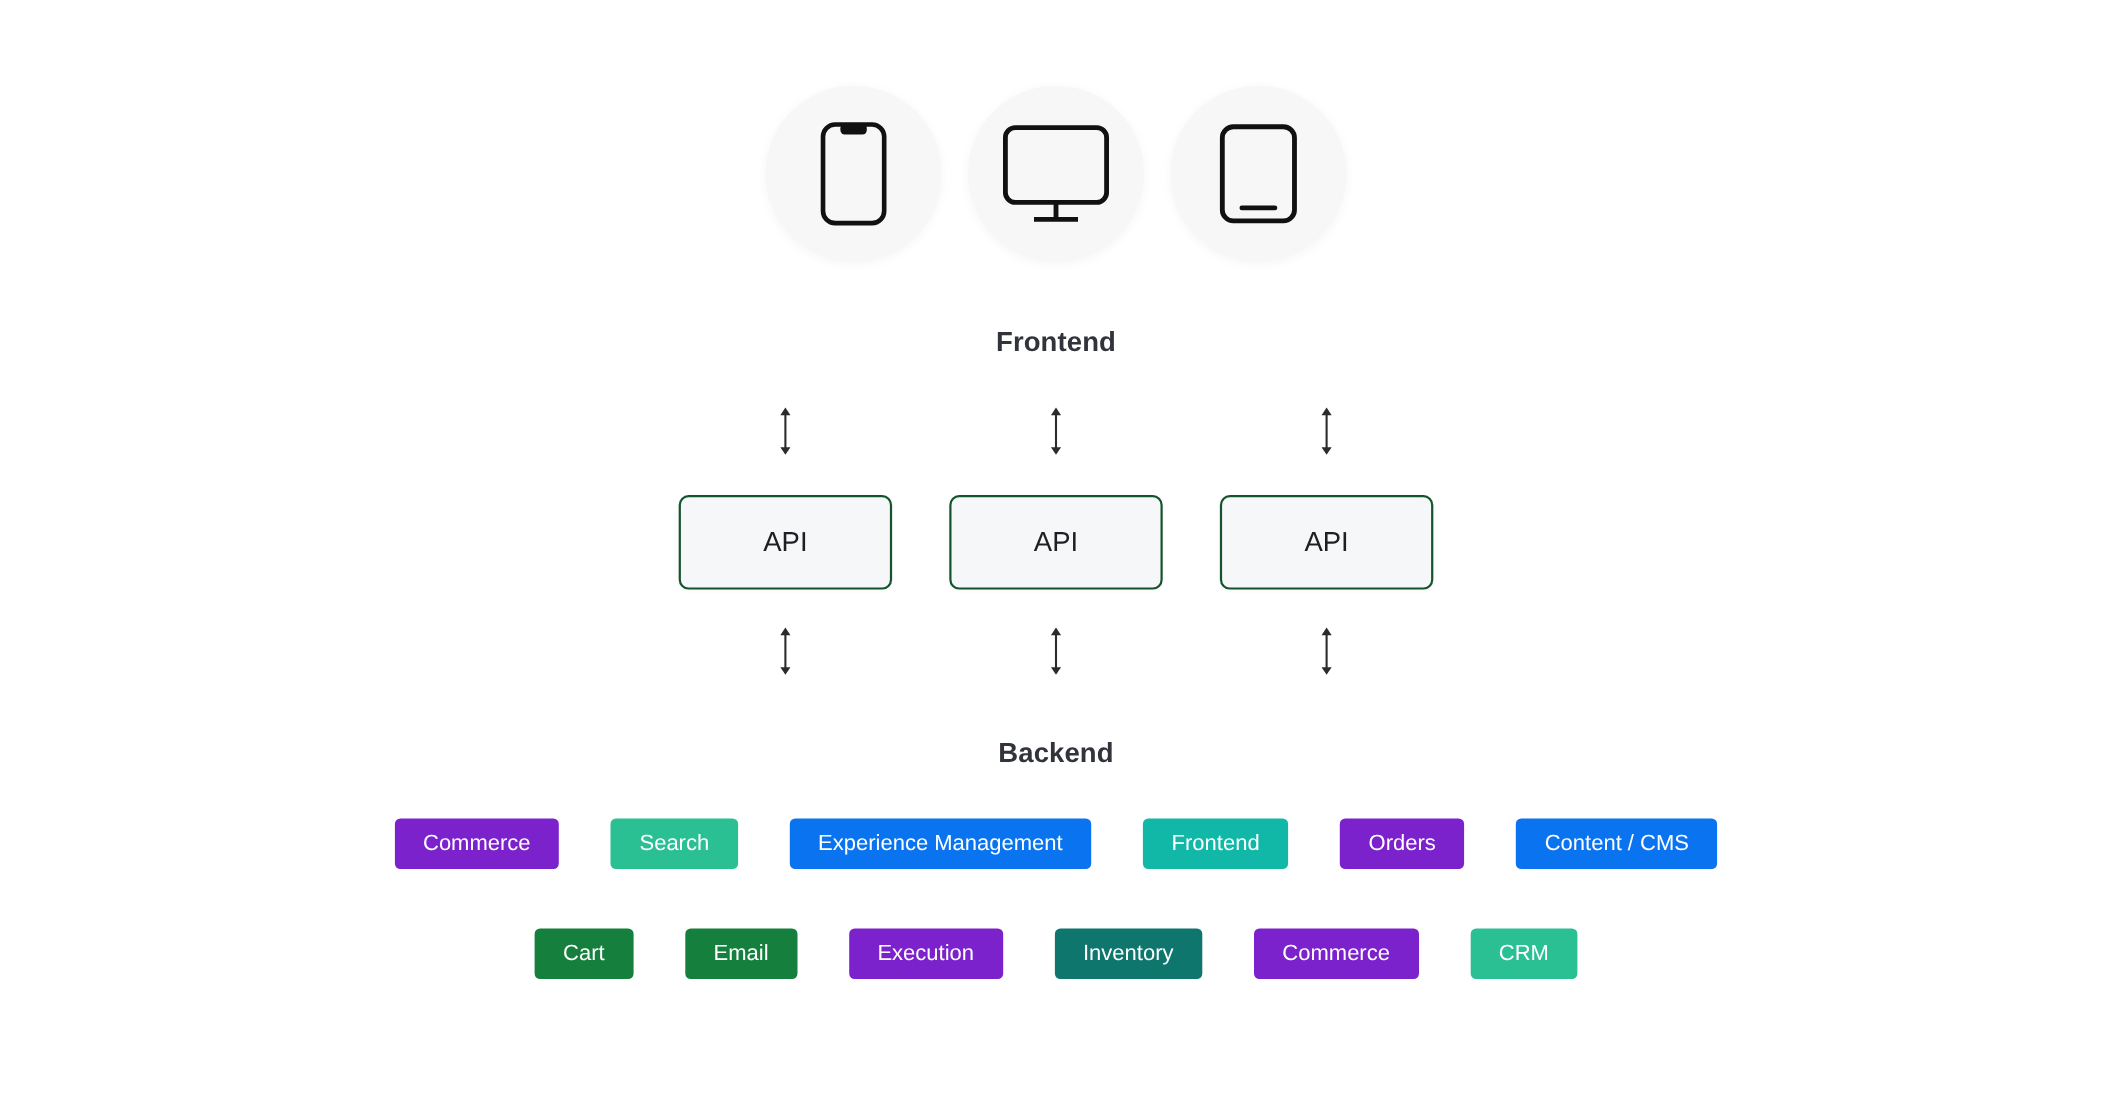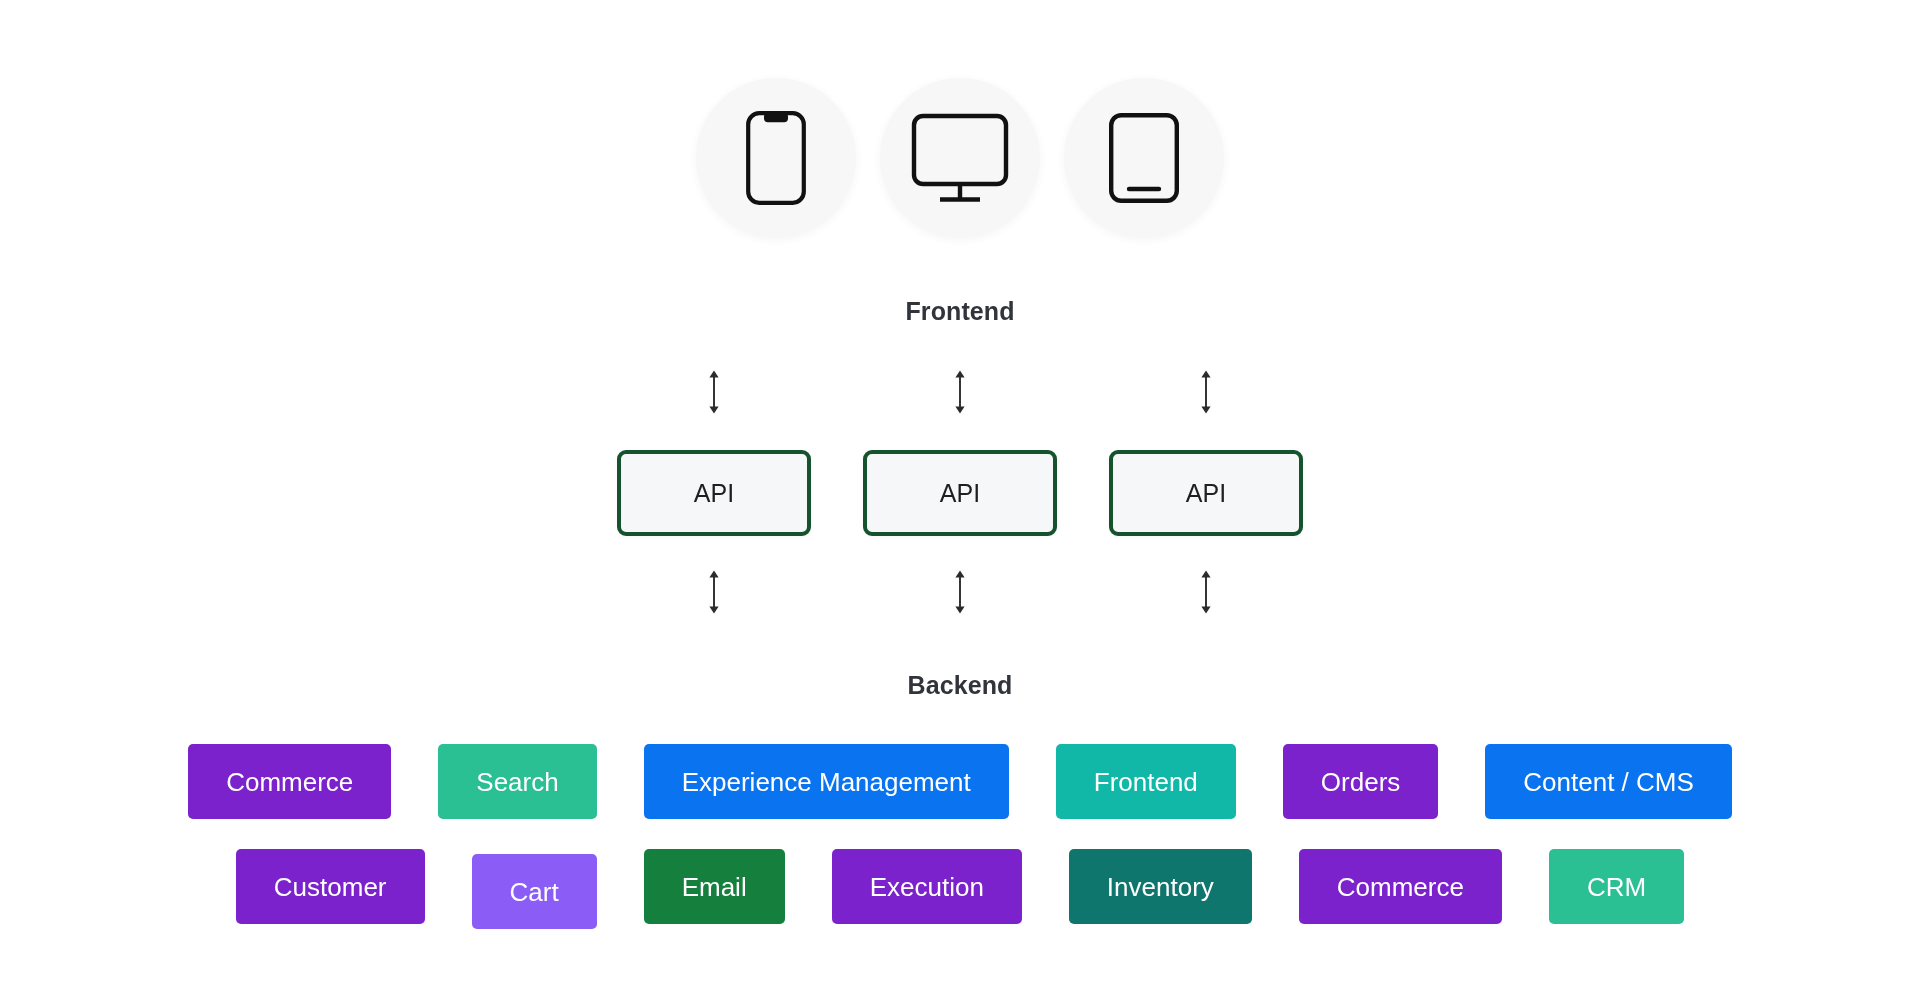--- a/index.html
+++ b/index.html
@@ -91,21 +91,21 @@
     justify-content: center;
     align-items: center;
     gap: 52px;
   }
 
   .api-box {
     width: 194px;
     height: 86px;
     border-radius: 9px;
     background: #f6f7f8;
-    border: 4px solid #14532d;
+    border: 2px solid #14532d;
     box-shadow: 0 1px 4px rgba(0,0,0,0.035);
     display: flex;
     align-items: center;
     justify-content: center;
     font-size: 25px;
     color: #1d1f23;
     flex: 0 0 auto;
   }
 
   
@@ -114,28 +114,28 @@
     left: 0;
     width: 1920px;
     display: flex;
     justify-content: center;
     align-items: center;
   }
   .tag-row-1 { top: 744px; gap: 47px; }
   .tag-row-2 { top: 844px; gap: 47px; }
 
   .tag {
-    height: 75px;
+    height: 46px;
     border-radius: 5px;
     display: flex;
     align-items: center;
     justify-content: center;
-    padding: 0 38px;
+    padding: 0 26px;
     color: #ffffff;
-    font-size: 26px;
+    font-size: 20px;
     line-height: 1;
     white-space: nowrap;
     flex: 0 0 auto;
   }
 </style>
 </head>
 <body>
 
 <div class="canvas">
 
@@ -232,22 +232,21 @@
   <div class="tag-row tag-row-1">
     <div class="tag" style="background: rgb(123, 34, 204);">Commerce</div>
     <div class="tag" style="background: rgb(43, 191, 148);">Search</div>
     <div class="tag" style="background: rgb(10, 116, 240);">Experience Management</div>
     <div class="tag" style="background: rgb(17, 184, 168);">Frontend</div>
     <div class="tag" style="background: rgb(123, 34, 204);">Orders</div>
     <div class="tag" style="background: rgb(10, 116, 240);">Content / CMS</div>
   </div>
 
   <div class="tag-row tag-row-2">
-    <div class="tag" style="background: rgb(123, 34, 204);">Customer</div>
-    <div class="tag" style="background: #8b5cf6; margin-top: 10px;">Cart</div>
+    <div class="tag" style="background: #15803d;">Cart</div>
     <div class="tag" style="background: #15803d;">Email</div>
     <div class="tag" style="background: rgb(123, 34, 204);">Execution</div>
     <div class="tag" style="background: #0f766e;">Inventory</div>
     <div class="tag" style="background: rgb(123, 34, 204);">Commerce</div>
     <div class="tag" style="background: rgb(43, 191, 148);">CRM</div>
   </div>
 
 </div>
 
 </body></html>

